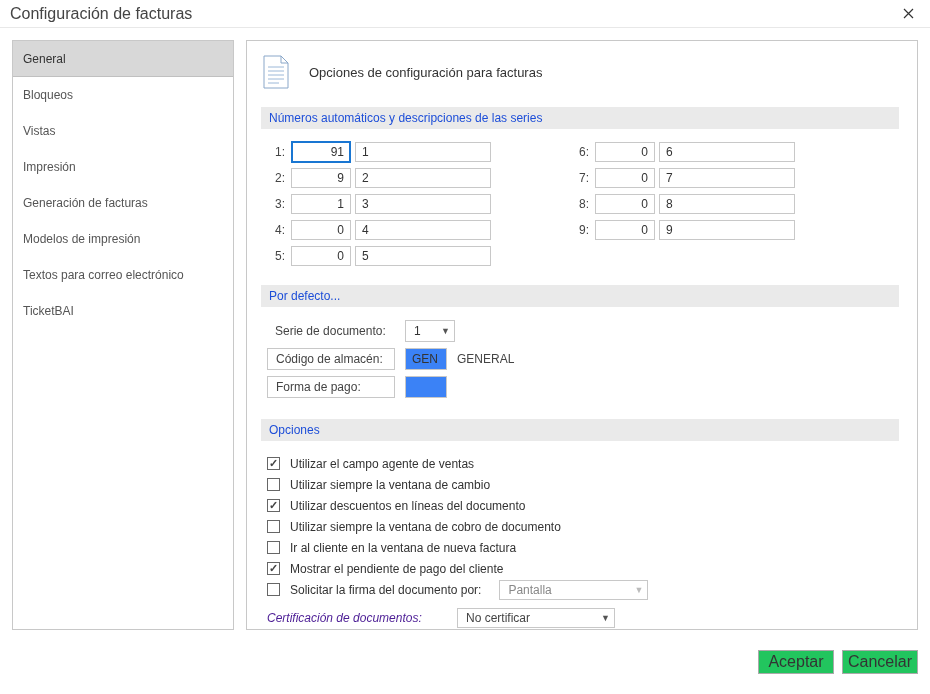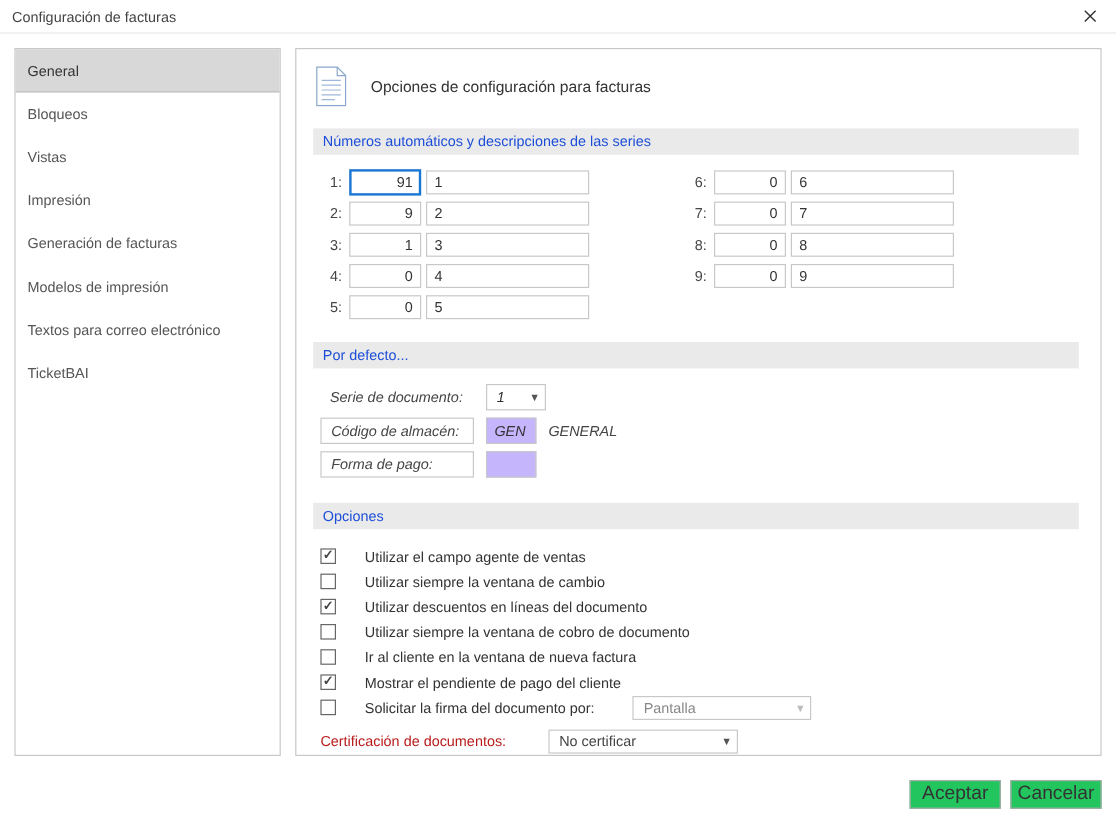--- a/index.html
+++ b/index.html
@@ -14,21 +14,21 @@
     overflow: hidden;
   }
   .title-bar {
     height: 28px;
     display: flex;
     align-items: center;
     justify-content: space-between;
     padding: 0 8px 0 10px;
     border-bottom: 1px solid #e8e8e8;
   }
-  .title-bar .title { color: #444; font-size: 12px; }
+  .title-bar .title { color: #444; font-size: 16px; }
   .title-bar .close {
     width: 28px; height: 28px;
     display: flex; align-items: center; justify-content: center;
     font-size: 14px; color: #333; cursor: pointer;
   }
   .body {
     display: flex;
     padding: 12px;
     gap: 12px;
     height: 614px;
@@ -117,21 +117,20 @@
     border: 1px solid #c8c8c8;
     padding: 0 6px;
     font-size: 12px;
     font-family: inherit;
     line-height: 18px;
     margin-left: 4px;
     background:#fff;
   }
   .defaults {
     padding: 0 6px 16px 6px;
-    font-style: italic;
   }
   .def-row {
     display: flex;
     align-items: center;
     height: 24px;
     margin-bottom: 4px;
   }
   .def-row .label-box {
     width: 128px;
     height: 22px;
@@ -163,34 +162,34 @@
     font-size: 9px; color: #555;
   }
   .def-row .code {
     width: 42px;
     height: 22px;
     border: 1px solid #c8c8c8;
     display: flex;
     align-items: center;
     padding: 0 6px;
     margin-left: 10px;
-    background:#c4b5fd;
+    background:#3b82f6;
   }
   .def-row .code-label {
     margin-left: 10px;
     color: #444;
   }
   .options {
     padding: 0 6px;
   }
   .opt-row {
     display: flex;
     align-items: center;
     height: 21px;
-    gap: 24px;
+    gap: 10px;
   }
   .opt-row .cb {
     width: 13px; height: 13px;
     border: 1px solid #666;
     background: #fff;
     display: flex; align-items: center; justify-content: center;
     font-size: 11px;
     color: #333;
   }
   .opt-row .cb.checked::after { content: "✓"; line-height: 11px; font-weight:bold; color:#444;}
@@ -204,21 +203,21 @@
     color: #888;
     background:#fff;
   }
   .opt-row .combo-after { width: 149px; margin-left: 8px; }
   .cert-row {
     display: flex;
     align-items: center;
     height: 24px;
     margin-top: 6px;
   }
-  .cert-row .lbl { width: 190px; color:#b91c1c; }
+  .cert-row .lbl { width: 190px; color:#4c1d95;font-style:italic; }
   .cert-combo { width: 158px; color:#444; }
   .footer {
     height: 40px;
     display: flex;
     justify-content: flex-end;
     align-items: center;
     gap: 8px;
     padding: 0 12px;
   }
   .footer .btn {

